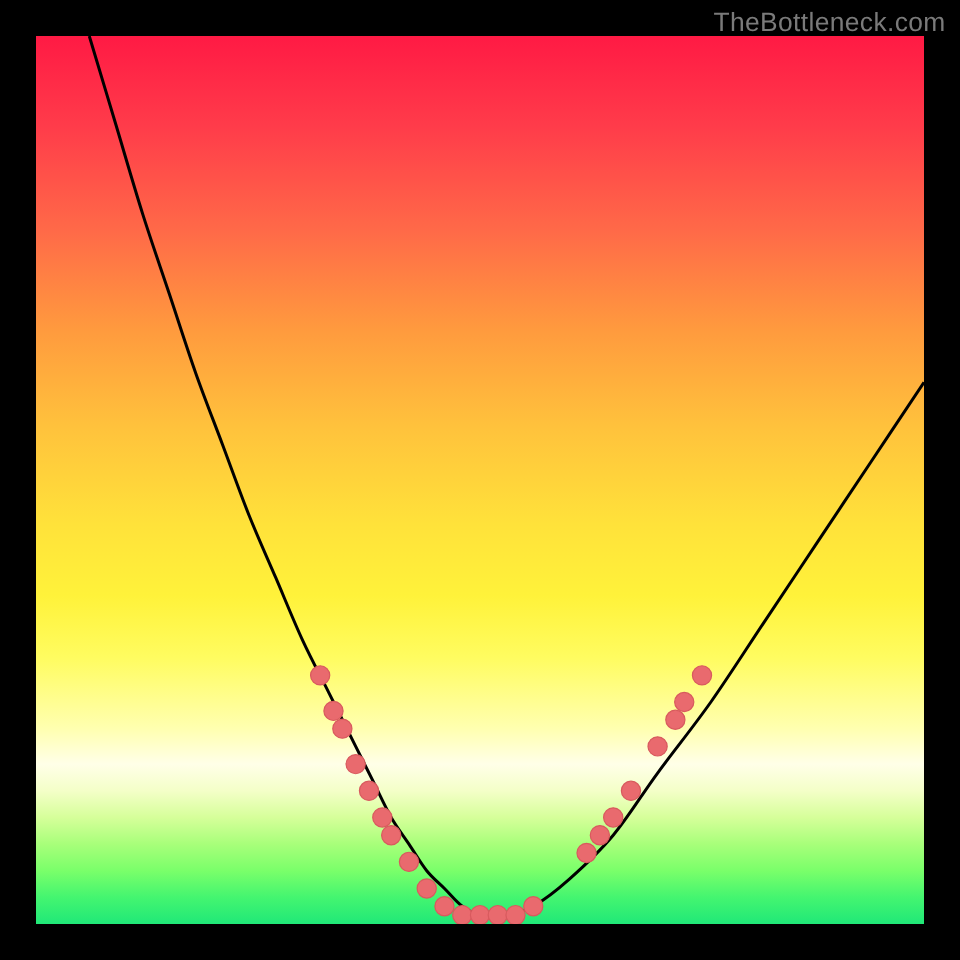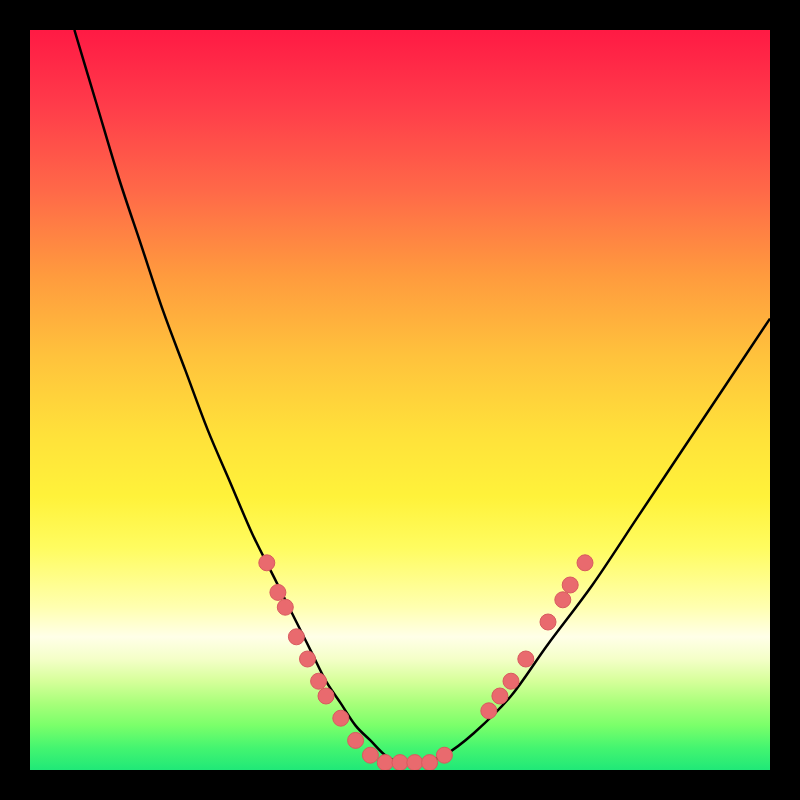--- a/index.html
+++ b/index.html
@@ -58,20 +58,21 @@
     left: 0;
     top: 0;
     width: 740px;
     height: 740px;
   }
 </style>
 </head>
 <body>
 
 <div class="frame">
+  <div class="watermark">TheBottleneck.com</div>
 
   <div class="plot-area">
     <svg class="overlay" viewBox="0 0 740 740" preserveAspectRatio="none">
       <path id="curve-path" fill="none" stroke-width="2.5" d="M 44.4,0 C 48.099999999999994,12.333333333333334 59.199999999999996,49.33333333333333 66.6,74 C 74,98.66666666666667 81.39999999999999,124.56666666666666 88.8,148 C 96.2,171.43333333333334 103.6,192.40000000000003 111,214.60000000000002 C 118.4,236.8 125.79999999999998,260.23333333333335 133.2,281.2 C 140.6,302.16666666666663 148,320.66666666666663 155.4,340.4 C 162.8,360.1333333333333 170.2,381.09999999999997 177.6,399.59999999999997 C 185,418.09999999999997 192.4,434.1333333333333 199.8,451.4 C 207.20000000000002,468.66666666666663 214.6,487.16666666666663 222,503.2 C 229.4,519.2333333333333 236.8,532.8000000000001 244.20000000000002,547.6 C 251.60000000000002,562.4 260.2333333333333,579.6666666666666 266.4,592 C 272.56666666666666,604.3333333333334 276.26666666666665,611.7333333333333 281.2,621.6 C 286.1333333333333,631.4666666666667 291.06666666666666,642.5666666666667 296,651.2 C 300.93333333333334,659.8333333333334 305.8666666666667,666 310.8,673.4 C 315.73333333333335,680.8 320.6666666666667,689.4333333333334 325.6,695.6 C 330.53333333333336,701.7666666666667 335.4666666666667,705.4666666666667 340.40000000000003,710.4 C 345.33333333333337,715.3333333333333 350.26666666666665,721.5 355.2,725.2 C 360.1333333333333,728.9000000000001 363.8333333333333,731.3666666666667 370,732.6 C 376.1666666666667,733.8333333333334 384.80000000000007,733.8333333333334 392.20000000000005,732.6 C 399.6,731.3666666666667 405.7666666666667,730.1333333333334 414.40000000000003,725.2 C 423.03333333333336,720.2666666666667 432.9,712.8666666666667 444,703 C 455.1,693.1333333333333 468.6666666666667,680.8 481,666 C 493.3333333333333,651.2 504.43333333333334,632.7 518,614.2 C 531.5666666666666,595.7 547.6,575.9666666666667 562.4,555 C 577.1999999999999,534.0333333333333 592,510.59999999999997 606.8,488.4 C 621.5999999999999,466.2 636.4000000000001,444 651.2,421.8 C 666,399.6 680.8,377.4 695.5999999999999,355.2 C 710.3999999999999,333 732.6,299.70000000000005 740,288.6" stroke="#000000"></path>
       <g id="marker-group">
           <circle cx="236.8" cy="532.8" r="8" fill="#e96a6e" stroke="#d85a5e" stroke-width="1"></circle>
           <circle cx="247.9" cy="562.4" r="8" fill="#e96a6e" stroke="#d85a5e" stroke-width="1"></circle>
           <circle cx="255.29999999999998" cy="577.2" r="8" fill="#e96a6e" stroke="#d85a5e" stroke-width="1"></circle>
           <circle cx="266.4" cy="606.8" r="8" fill="#e96a6e" stroke="#d85a5e" stroke-width="1"></circle>
           <circle cx="277.5" cy="629" r="8" fill="#e96a6e" stroke="#d85a5e" stroke-width="1"></circle>

